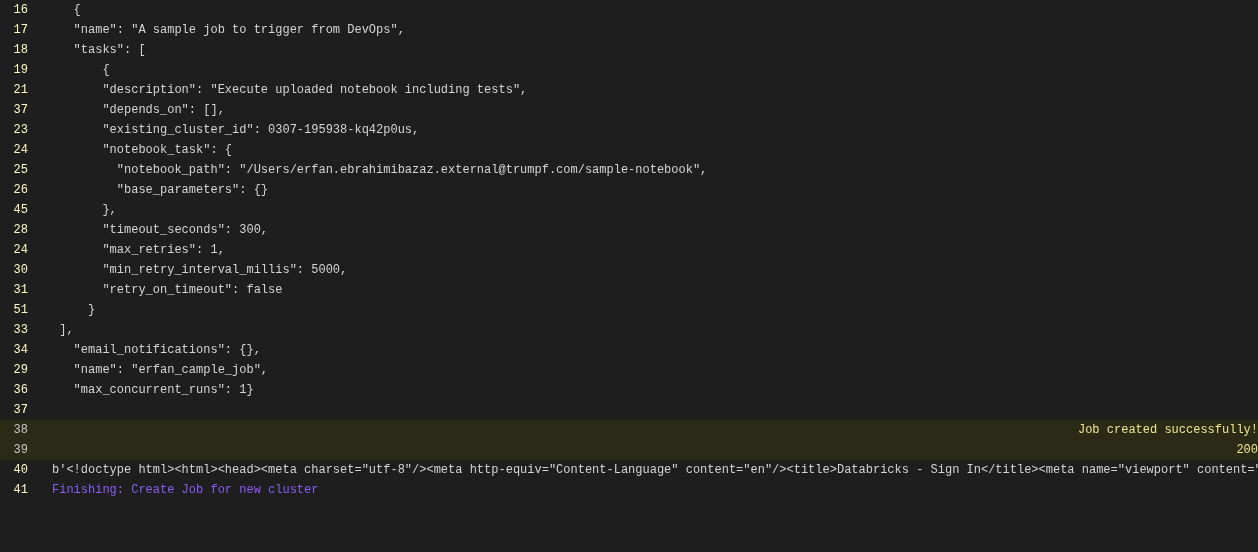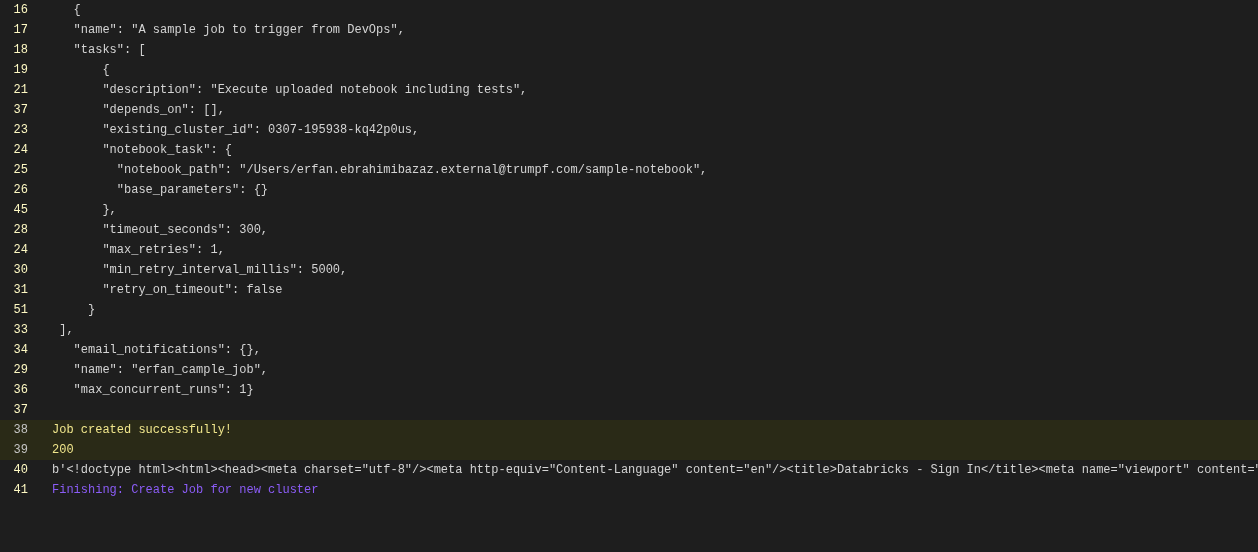--- a/index.html
+++ b/index.html
@@ -40,20 +40,21 @@
       padding-left: 12px;
     }
     .highlight .gutter {
       color: #c5c5c5;
     }
     .highlight .content {
       color: #f0e68c;
     }
     .highlight-bg {
       background-color: rgba(85, 85, 0, 0.22);
+      justify-content: space-between;
     }
     .green {
       color: #8b5cf6;
     }
     .plain {
       color: #d4d4d4;
     }
   </style>
 </head>
 <body>

